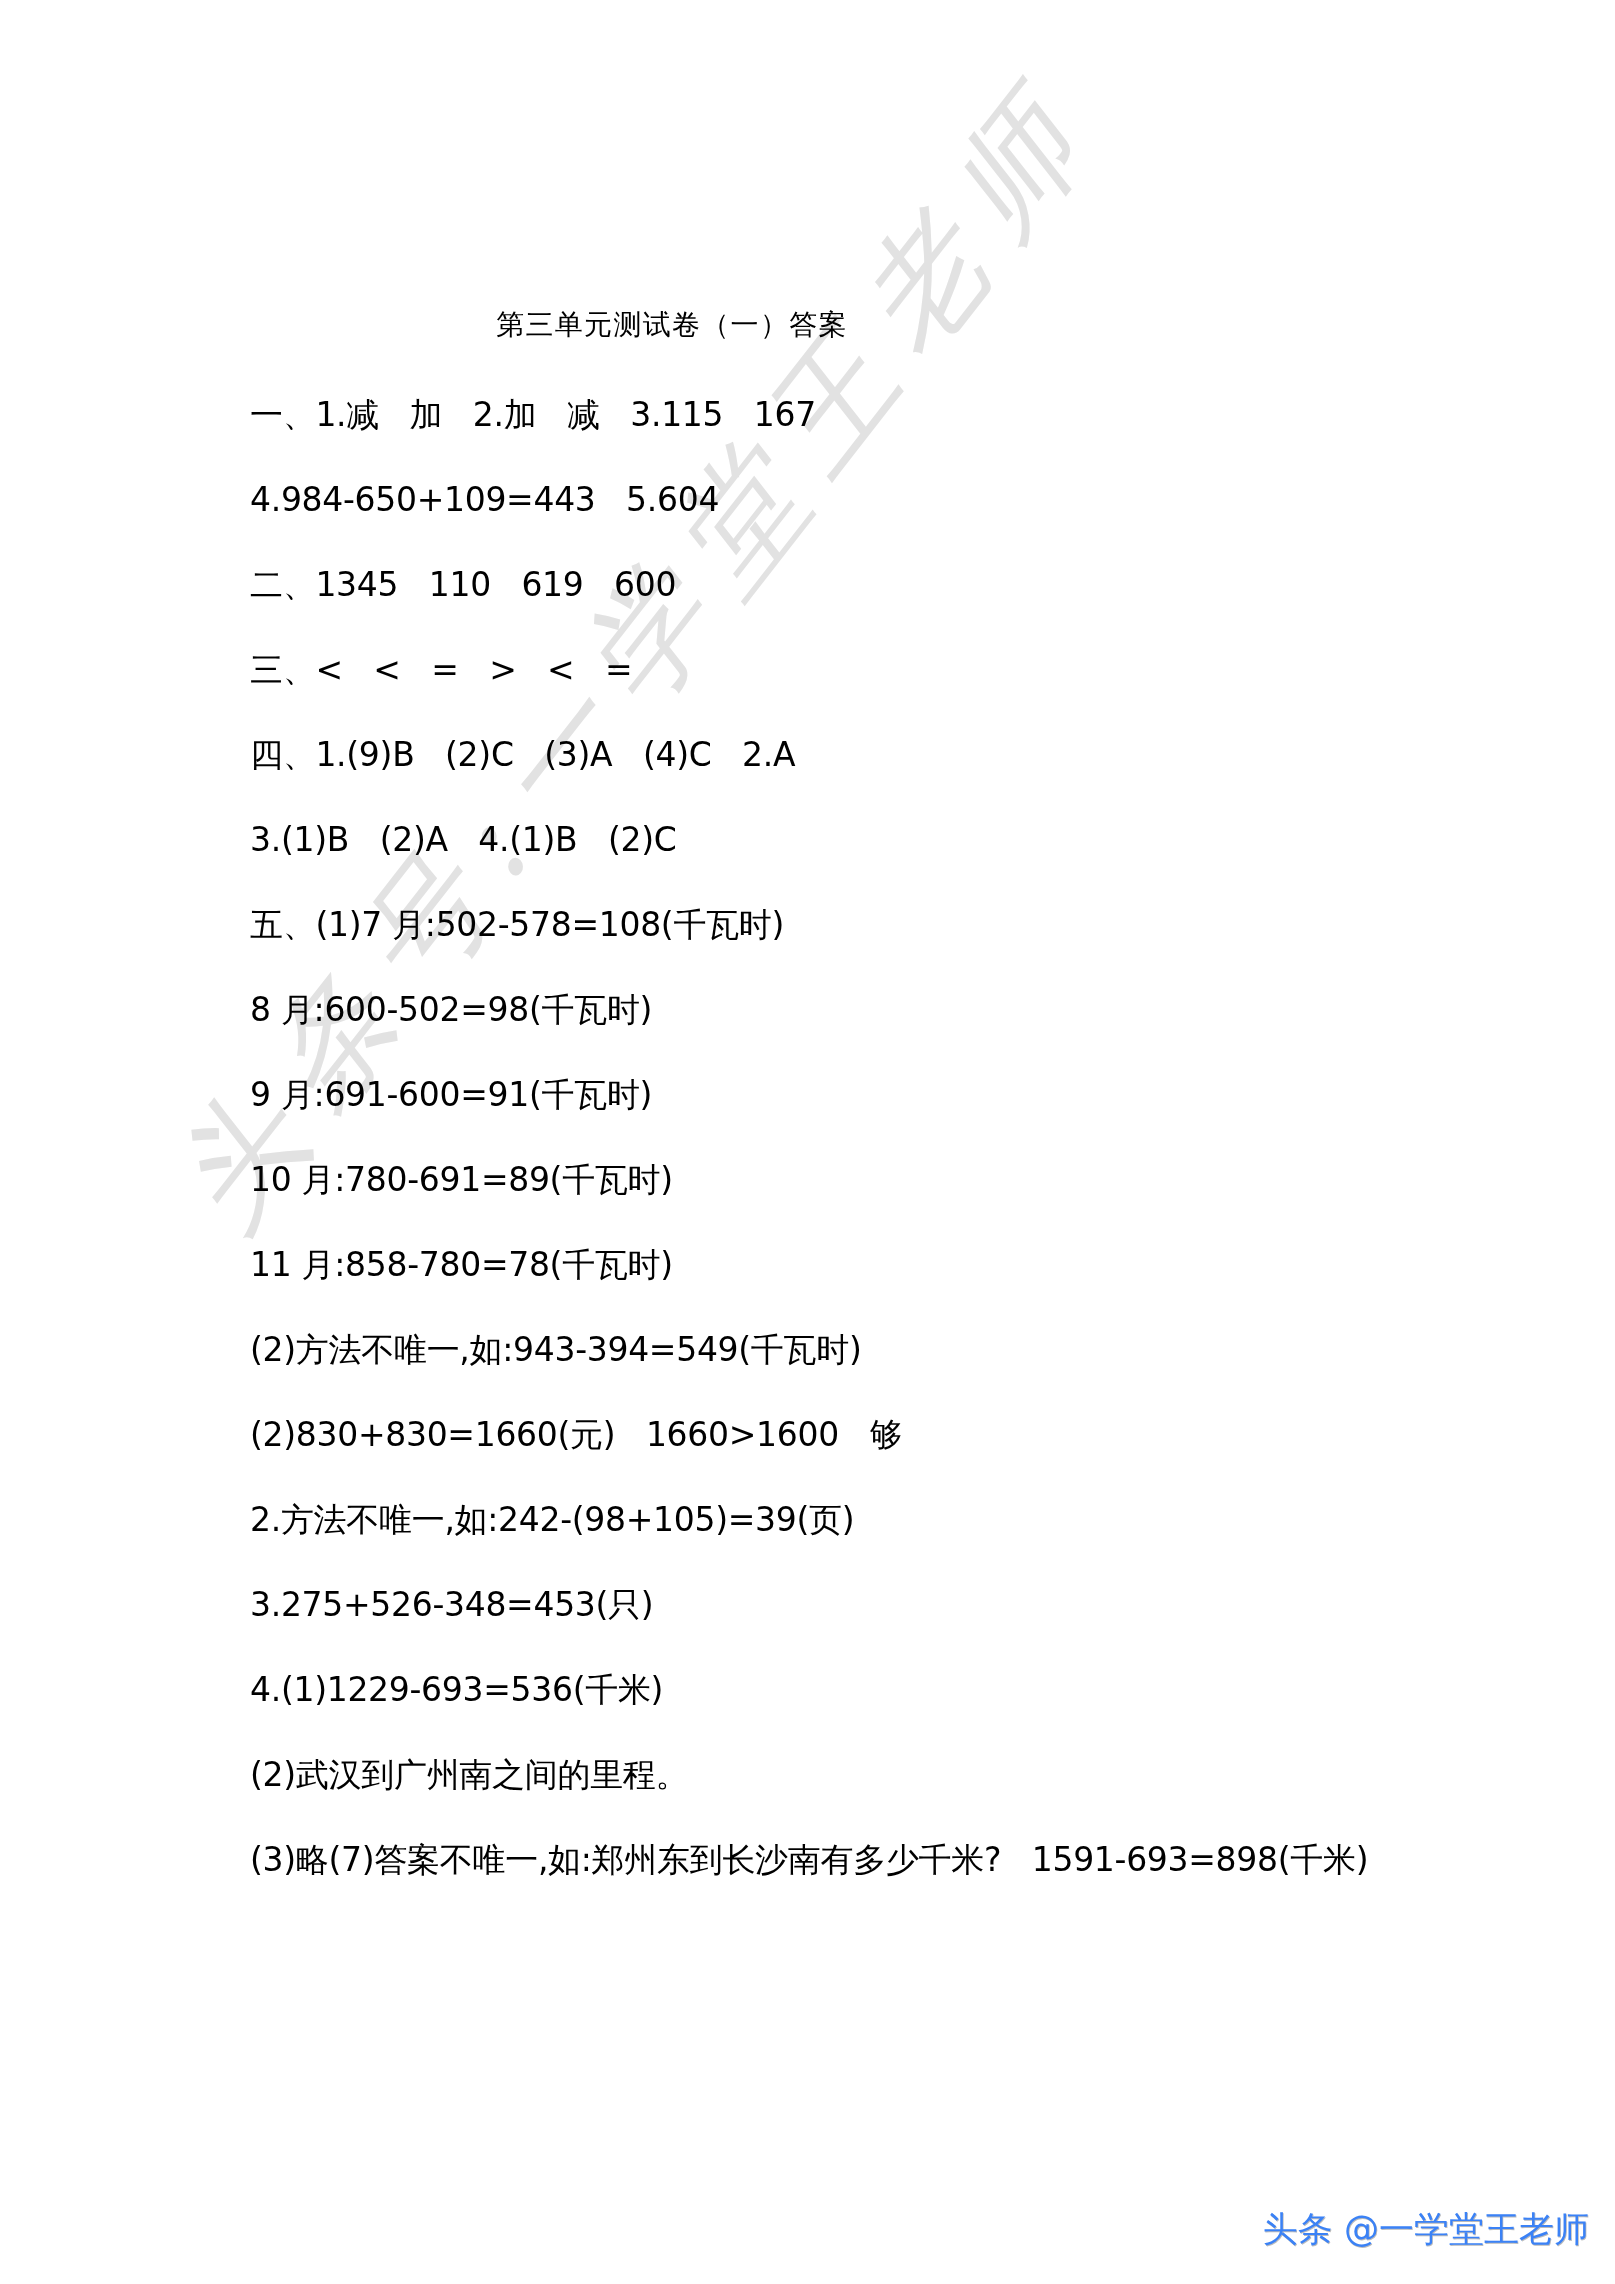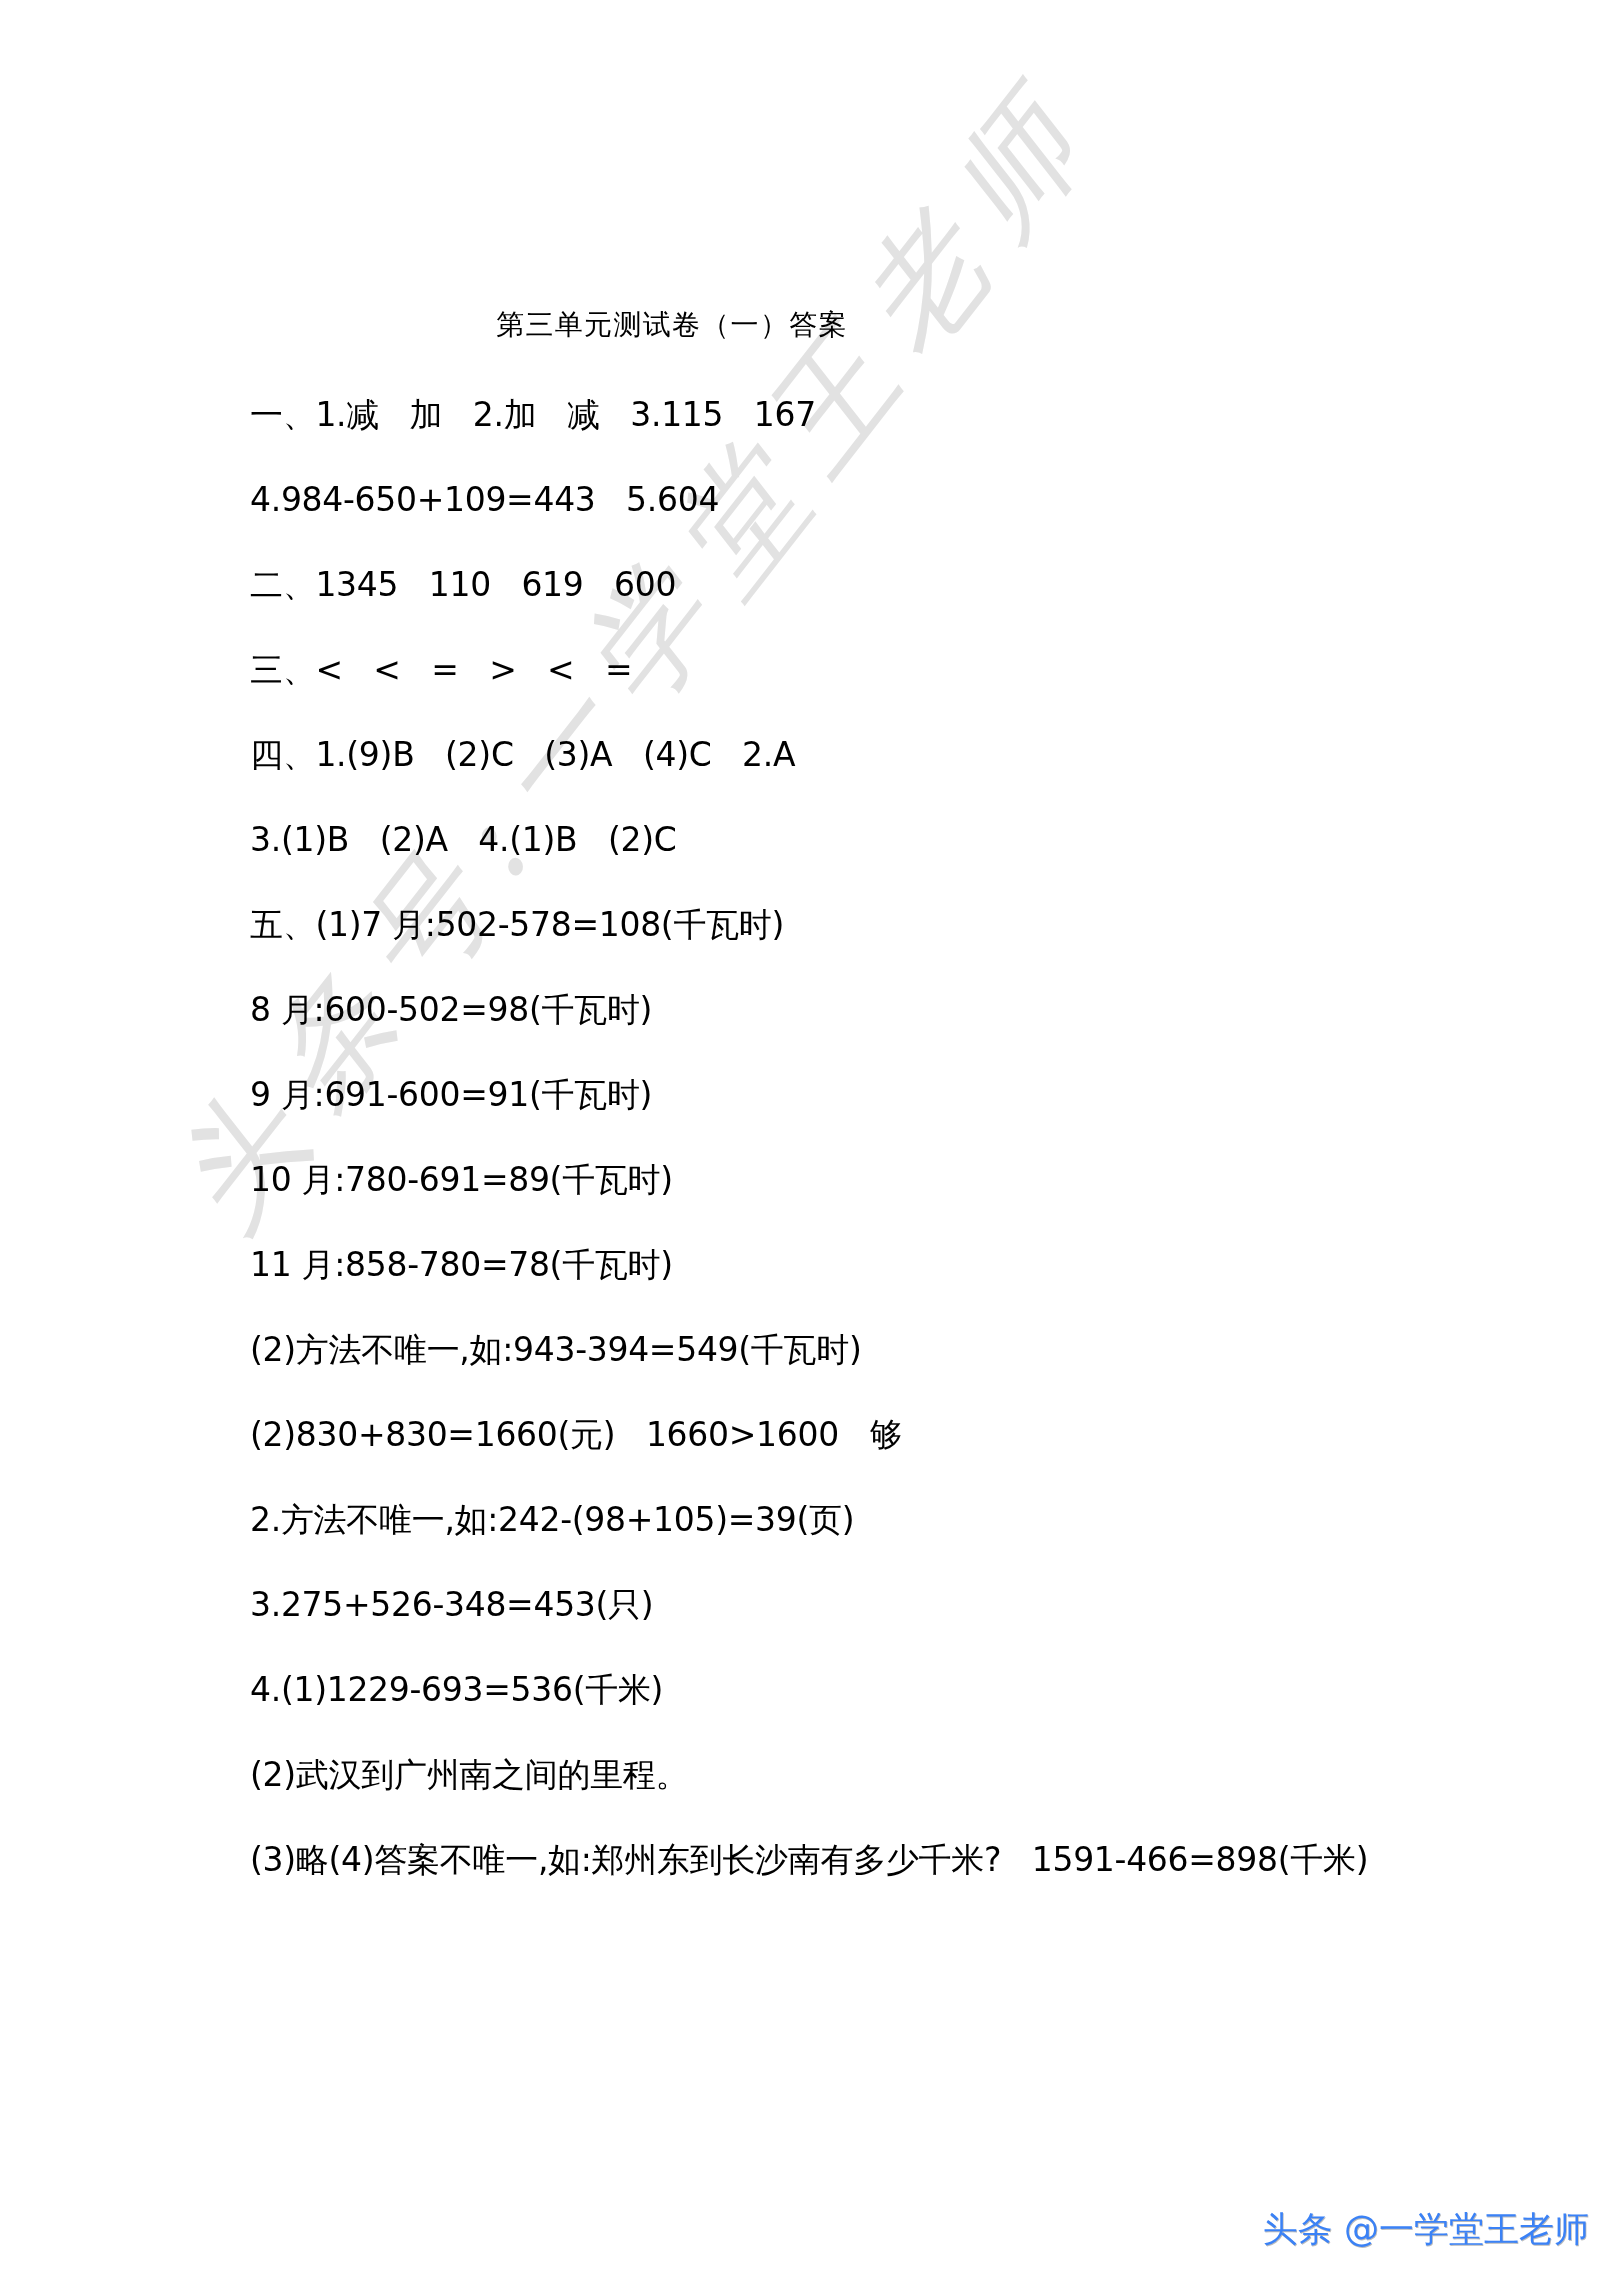--- a/index.html
+++ b/index.html
@@ -95,19 +95,19 @@
     <li>8 月:600-502=98(千瓦时)</li>
     <li>9 月:691-600=91(千瓦时)</li>
     <li>10 月:780-691=89(千瓦时)</li>
     <li>11 月:858-780=78(千瓦时)</li>
     <li>(2)方法不唯一,如:943-394=549(千瓦时)</li>
     <li>(2)830+830=1660(元)   1660&gt;1600   够</li>
     <li>2.方法不唯一,如:242-(98+105)=39(页)</li>
     <li>3.275+526-348=453(只)</li>
     <li>4.(1)1229-693=536(千米)</li>
     <li>(2)武汉到广州南之间的里程。</li>
-    <li>(3)略(4)答案不唯一,如:郑州东到长沙南有多少千米?   1591-466=898(千米)</li>
+    <li>(3)略(7)答案不唯一,如:郑州东到长沙南有多少千米?   1591-693=898(千米)</li>
   </ul>
 
   <div class="footer">头条 @一学堂王老师</div>
 
 </div>
 
 
 </body></html>

